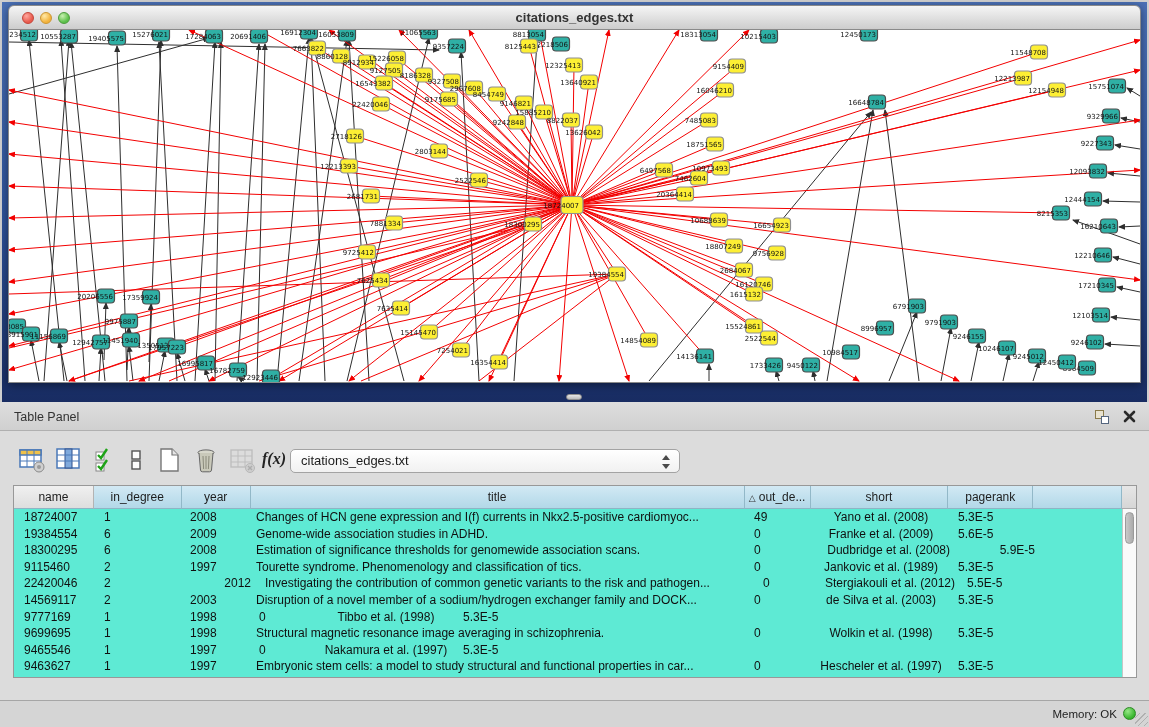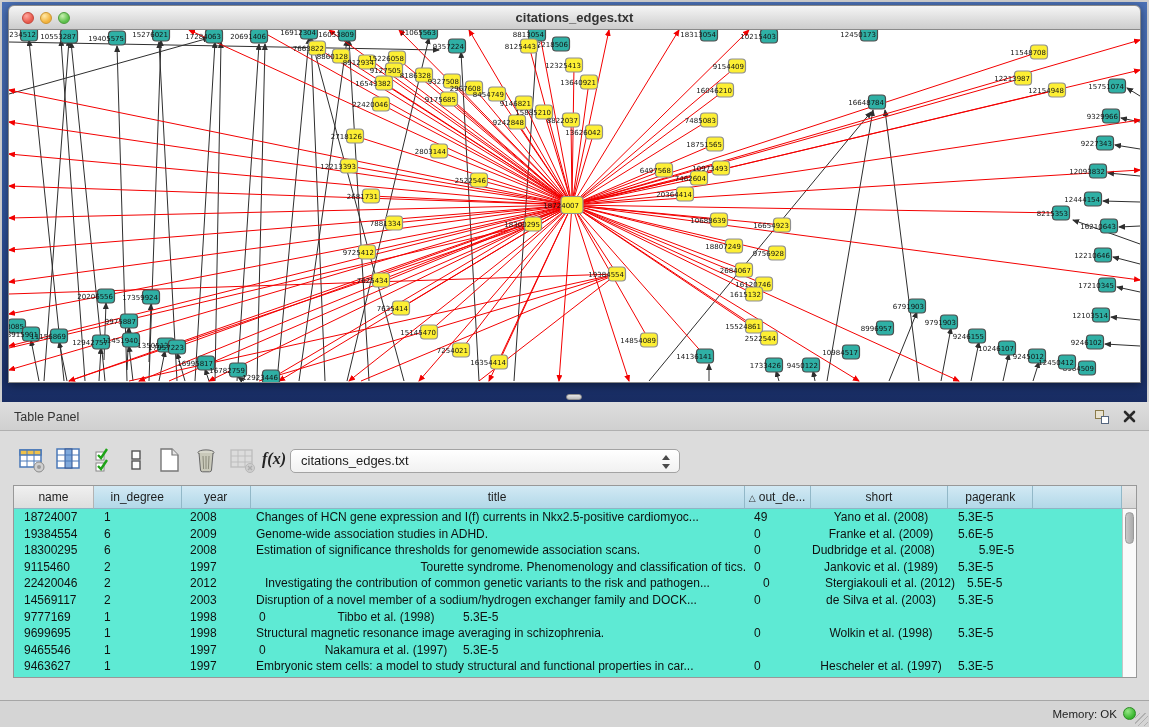--- a/index.html
+++ b/index.html
@@ -571,36 +571,36 @@
           <div class="td" style="width: 66px; text-align: left; padding-left: 8px;">0</div>
           <div class="td" style="width: 138px; text-align: center; padding-left: 0px;">Franke et al. (2009)</div>
           <div class="td" style="width: 85px; text-align: left; padding-left: 8px;">5.6E-5</div>
         </div>
         <div class="tr">
           <div class="td" style="width: 80px; text-align: left; padding-left: 10px;">18300295</div>
           <div class="td" style="width: 88px; text-align: left; padding-left: 10px;">6</div>
           <div class="td" style="width: 69px; text-align: left; padding-left: 8px;">2008</div>
           <div class="td" style="width: 495px; text-align: left; padding-left: 5px;">Estimation of significance thresholds for genomewide association scans.</div>
           <div class="td" style="width: 66px; text-align: left; padding-left: 8px;">0</div>
-          <div class="td" style="width: 138px; text-align: left; padding-left: 0px;">Dudbridge et al. (2008)</div>
-          <div class="td" style="width: 85px; text-align: center; padding-left: 8px;">5.9E-5</div>
+          <div class="td" style="width: 138px; text-align: right; padding-left: 0px;">Dudbridge et al. (2008)</div>
+          <div class="td" style="width: 85px; text-align: right; padding-left: 8px;">5.9E-5</div>
         </div>
         <div class="tr">
           <div class="td" style="width: 80px; text-align: left; padding-left: 10px;">9115460</div>
           <div class="td" style="width: 88px; text-align: left; padding-left: 10px;">2</div>
           <div class="td" style="width: 69px; text-align: left; padding-left: 8px;">1997</div>
-          <div class="td" style="width: 495px; text-align: right; padding-left: 5px;">Tourette syndrome. Phenomenology and classification of tics.</div>
+          <div class="td" style="width: 495px; text-align: left; padding-left: 5px;">Tourette syndrome. Phenomenology and classification of tics.</div>
           <div class="td" style="width: 66px; text-align: left; padding-left: 8px;">0</div>
           <div class="td" style="width: 138px; text-align: center; padding-left: 0px;">Jankovic et al. (1989)</div>
           <div class="td" style="width: 85px; text-align: left; padding-left: 8px;">5.3E-5</div>
         </div>
         <div class="tr">
           <div class="td" style="width: 80px; text-align: left; padding-left: 10px;">22420046</div>
           <div class="td" style="width: 88px; text-align: left; padding-left: 10px;">2</div>
-          <div class="td" style="width: 69px; text-align: left; padding-left: 8px;">2012</div>
+          <div class="td" style="width: 69px; text-align: right; padding-left: 8px;">2012</div>
           <div class="td" style="width: 495px; text-align: left; padding-left: 5px; margin-left: 9px;">Investigating the contribution of common genetic variants to the risk and pathogen...</div>
           <div class="td" style="width: 66px; text-align: left; padding-left: 8px;">0</div>
           <div class="td" style="width: 138px; text-align: center; padding-left: 0px;">Stergiakouli et al. (2012)</div>
           <div class="td" style="width: 85px; text-align: left; padding-left: 8px;">5.5E-5</div>
         </div>
         <div class="tr">
           <div class="td" style="width: 80px; text-align: left; padding-left: 10px;">14569117</div>
           <div class="td" style="width: 88px; text-align: left; padding-left: 10px;">2</div>
           <div class="td" style="width: 69px; text-align: left; padding-left: 8px;">2003</div>
           <div class="td" style="width: 495px; text-align: left; padding-left: 5px;">Disruption of a novel member of a sodium/hydrogen exchanger family and DOCK...</div>

